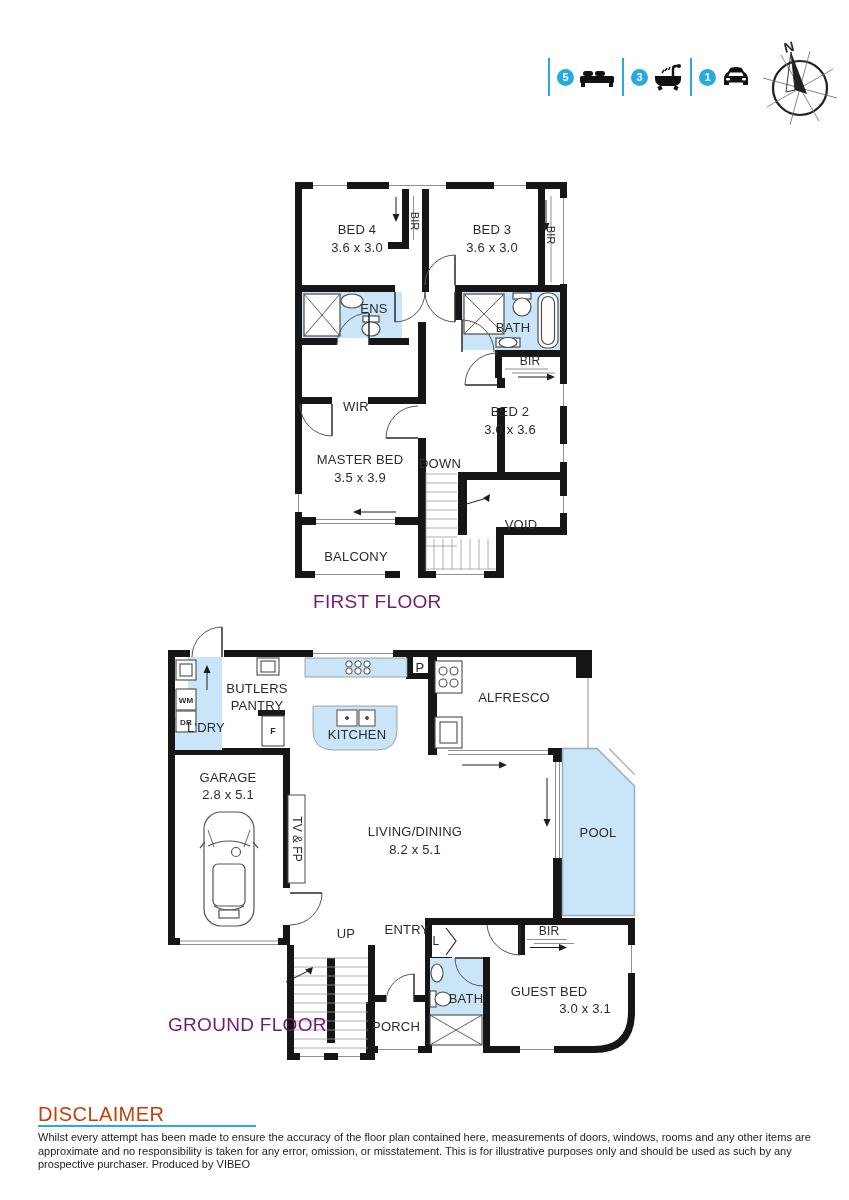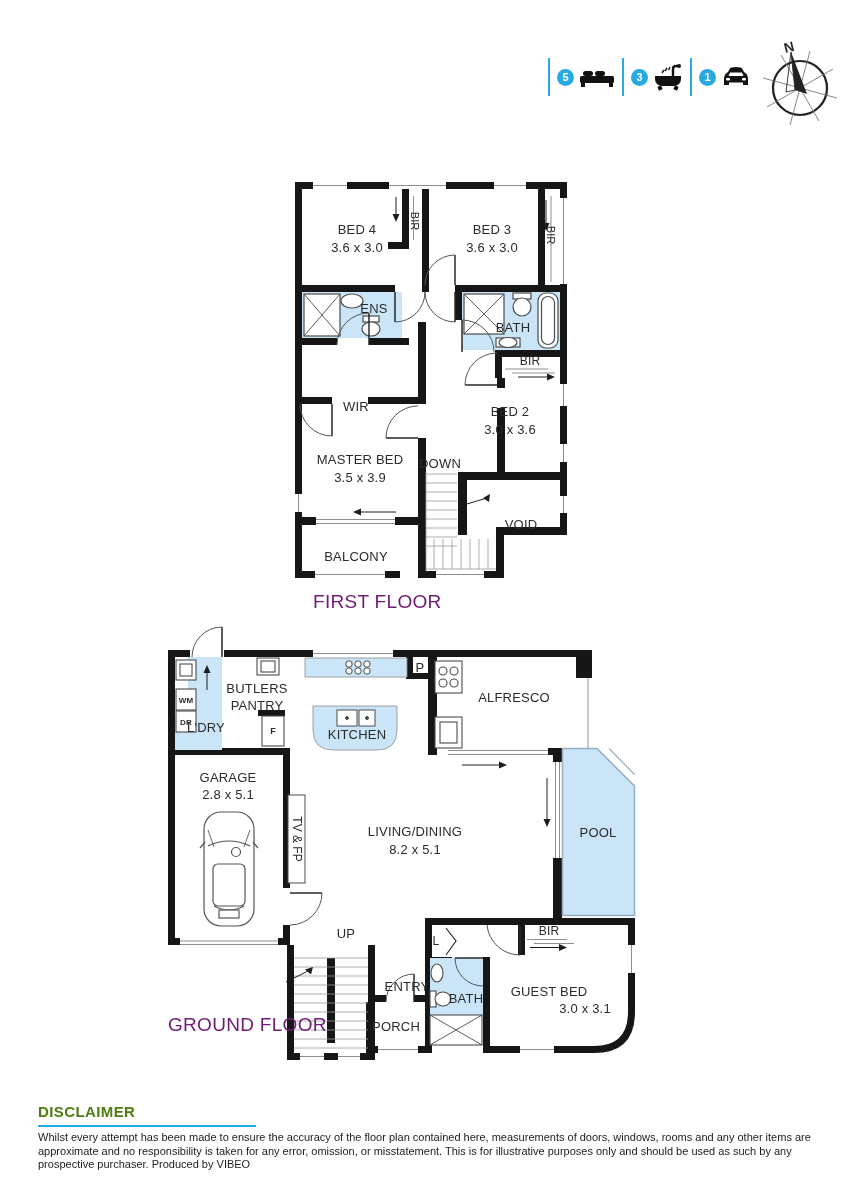--- a/index.html
+++ b/index.html
@@ -12,21 +12,21 @@
         font-size:11px;white-space:nowrap;}
   .lbl-l{position:absolute;color:#701a75;font-size:19px;white-space:nowrap;letter-spacing:.3px;}
   .sm{font-size:11px;}
   .xs{font-size:8px;font-weight:bold;}
   .title{position:absolute;left:155px;top:78px;color:#29a9e2;font-size:17.5px;font-weight:bold;
          letter-spacing:.2px;}
   .stats{position:absolute;left:541px;top:57px;height:40px;display:flex;align-items:center;}
   .sep{width:2px;height:38px;background:#29a9e2;margin:0 7px;}
   .badge{width:17px;height:17px;border-radius:50%;background:#29a9e2;color:#fff;font-size:11px;
          font-weight:bold;text-align:center;line-height:17px;margin-right:5px;}
-  .disc-h{position:absolute;left:38px;top:1103px;font-size:15px;font-weight:bold;color:#4d7c0f;
+  .disc-h{position:absolute;left:38px;top:1103px;font-size:20px;font-weight:normal;color:#c2410c;
           letter-spacing:.4px;}
   .disc-u{position:absolute;left:38px;top:1125px;width:218px;height:2px;background:#29a9e2;}
   .disc-b{position:absolute;left:38px;top:1131px;width:778px;font-size:11px;line-height:13.6px;
           color:#1c1c1c;}
 </style>
 </head>
 <body>
 
 <div class="canvas">
 
@@ -338,21 +338,21 @@
   <div class="lbl" style="left:357px;top:694px;margin-top:40px;">KITCHEN</div>
   <div class="lbl" style="left:420px;top:667px;">P</div>
   <div class="lbl" style="left:514px;top:697px;">ALFRESCO</div>
   <div class="lbl" style="left:228px;top:777px;">GARAGE</div>
   <div class="lbl" style="left:228px;top:794px;">2.8 x 5.1</div>
   <div class="vlbl" style="left:297px;top:839px;font-size:12px;">TV &amp; FP</div>
   <div class="lbl" style="left:415px;top:831px;">LIVING/DINING</div>
   <div class="lbl" style="left:415px;top:849px;">8.2 x 5.1</div>
   <div class="lbl" style="left:598px;top:832px;">POOL</div>
   <div class="lbl" style="left:346px;top:933px;">UP</div>
-  <div class="lbl" style="left:391px;top:986px;padding-left:32px;">ENTRY</div>
+  <div class="lbl" style="left:391px;top:929px;padding-left:32px;">ENTRY</div>
   <div class="lbl" style="left:396px;top:1026px;text-align:center;">PORCH</div>
   <div class="lbl sm" style="left:436px;top:941px;font-size:12px;">L</div>
   <div class="lbl" style="left:466px;top:998px;">BATH</div>
   <div class="lbl" style="left:549px;top:991px;">GUEST BED</div>
   <div class="lbl" style="left:549px;top:1008px;margin-left:36px;">3.0 x 3.1</div>
   <div class="lbl sm" style="left:549px;top:931px;font-size:12px;">BIR</div>
   <div class="lbl-l" style="left:168px;top:1014px;">GROUND FLOOR</div>
 
   <div class="disc-h">DISCLAIMER</div>
   <div class="disc-u"></div>

